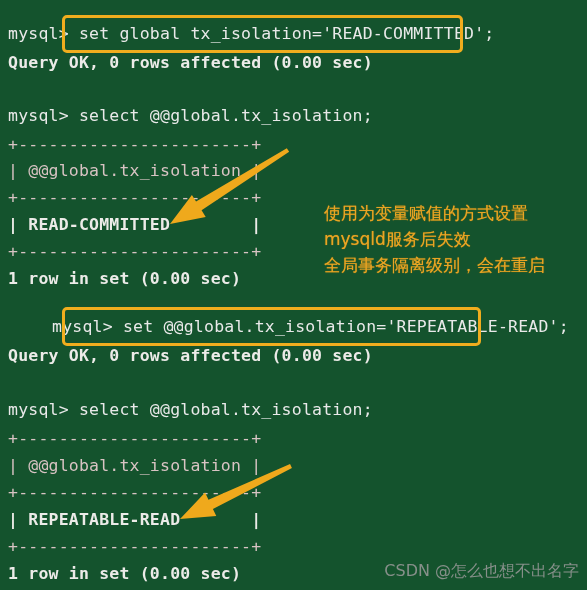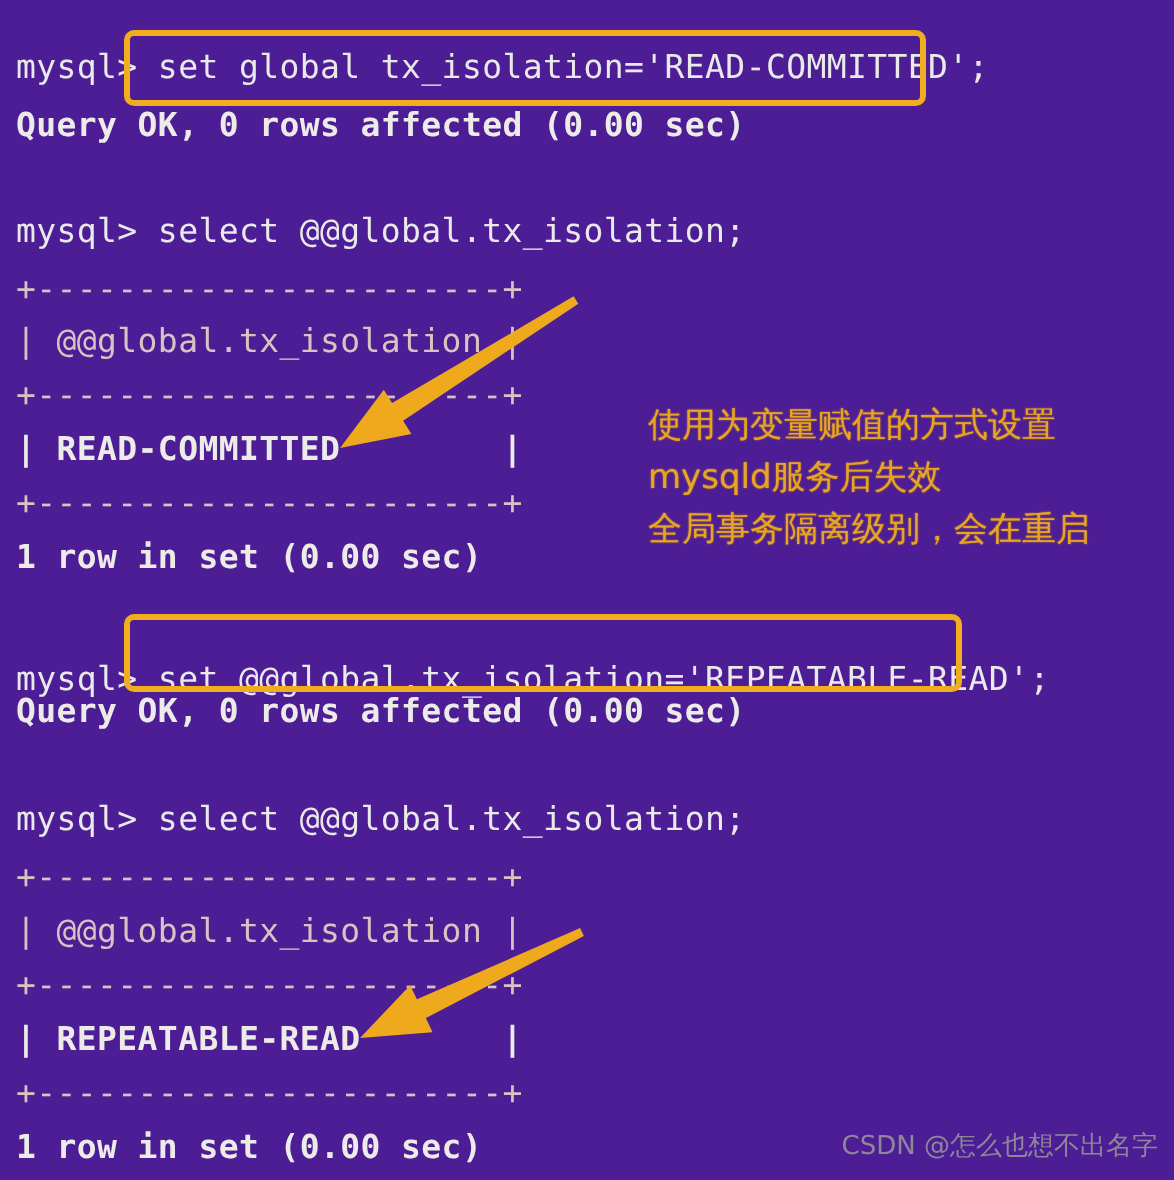--- a/index.html
+++ b/index.html
@@ -4,21 +4,21 @@
 <style>
   html, body {
     margin: 0;
     padding: 0;
     background: #000000;
   }
   #screen {
     position: relative;
     width: 587px;
     height: 590px;
-    background: #4c1d95;
+    background: #14532d;
     overflow: hidden;
     font-family: "DejaVu Sans Mono", "Liberation Mono", monospace;
   }
 
   
   .term {
     position: absolute;
     left: 0;
     top: 0;
     width: 587px;
@@ -68,41 +68,41 @@
   }
   .annot .l { display: block; }
 
   
   .watermark {
     position: absolute;
     right: 8px;
     bottom: 8px;
     color: #9a9a9a;
     font-family: "DejaVu Sans", "Liberation Sans", sans-serif;
-    font-size: 13px;
+    font-size: 16px;
     white-space: pre;
     opacity: 0.85;
   }
 </style>
 </head>
 <body>
 
 <div id="screen">
 
   <div class="term" id="term-lines">
       <div class="line prompt" style="top: 24px;">mysql&gt; set global tx_isolation='READ-COMMITTED';</div>
       <div class="line value" style="top: 53px;">Query OK, 0 rows affected (0.00 sec)</div>
       <div class="line prompt" style="top: 106px;">mysql&gt; select @@global.tx_isolation;</div>
       <div class="line border" style="top: 135px;">+-----------------------+</div>
       <div class="line border" style="top: 161px;">| @@global.tx_isolation |</div>
       <div class="line border" style="top: 188px;">+-----------------------+</div>
       <div class="line value" style="top: 215px;">| READ-COMMITTED        |</div>
       <div class="line border" style="top: 242px;">+-----------------------+</div>
       <div class="line value" style="top: 269px;">1 row in set (0.00 sec)</div>
-      <div class="line prompt" style="top: 330px;">mysql&gt; set @@global.tx_isolation='REPEATABLE-READ';</div>
+      <div class="line prompt" style="top: 317px; margin-left: 44px;">mysql&gt; set @@global.tx_isolation='REPEATABLE-READ';</div>
       <div class="line value" style="top: 346px;">Query OK, 0 rows affected (0.00 sec)</div>
       <div class="line prompt" style="top: 400px;">mysql&gt; select @@global.tx_isolation;</div>
       <div class="line border" style="top: 429px;">+-----------------------+</div>
       <div class="line border" style="top: 456px;">| @@global.tx_isolation |</div>
       <div class="line border" style="top: 483px;">+-----------------------+</div>
       <div class="line value" style="top: 510px;">| REPEATABLE-READ       |</div>
       <div class="line border" style="top: 537px;">+-----------------------+</div>
       <div class="line value" style="top: 564px;">1 row in set (0.00 sec)</div>
     </div>
 

